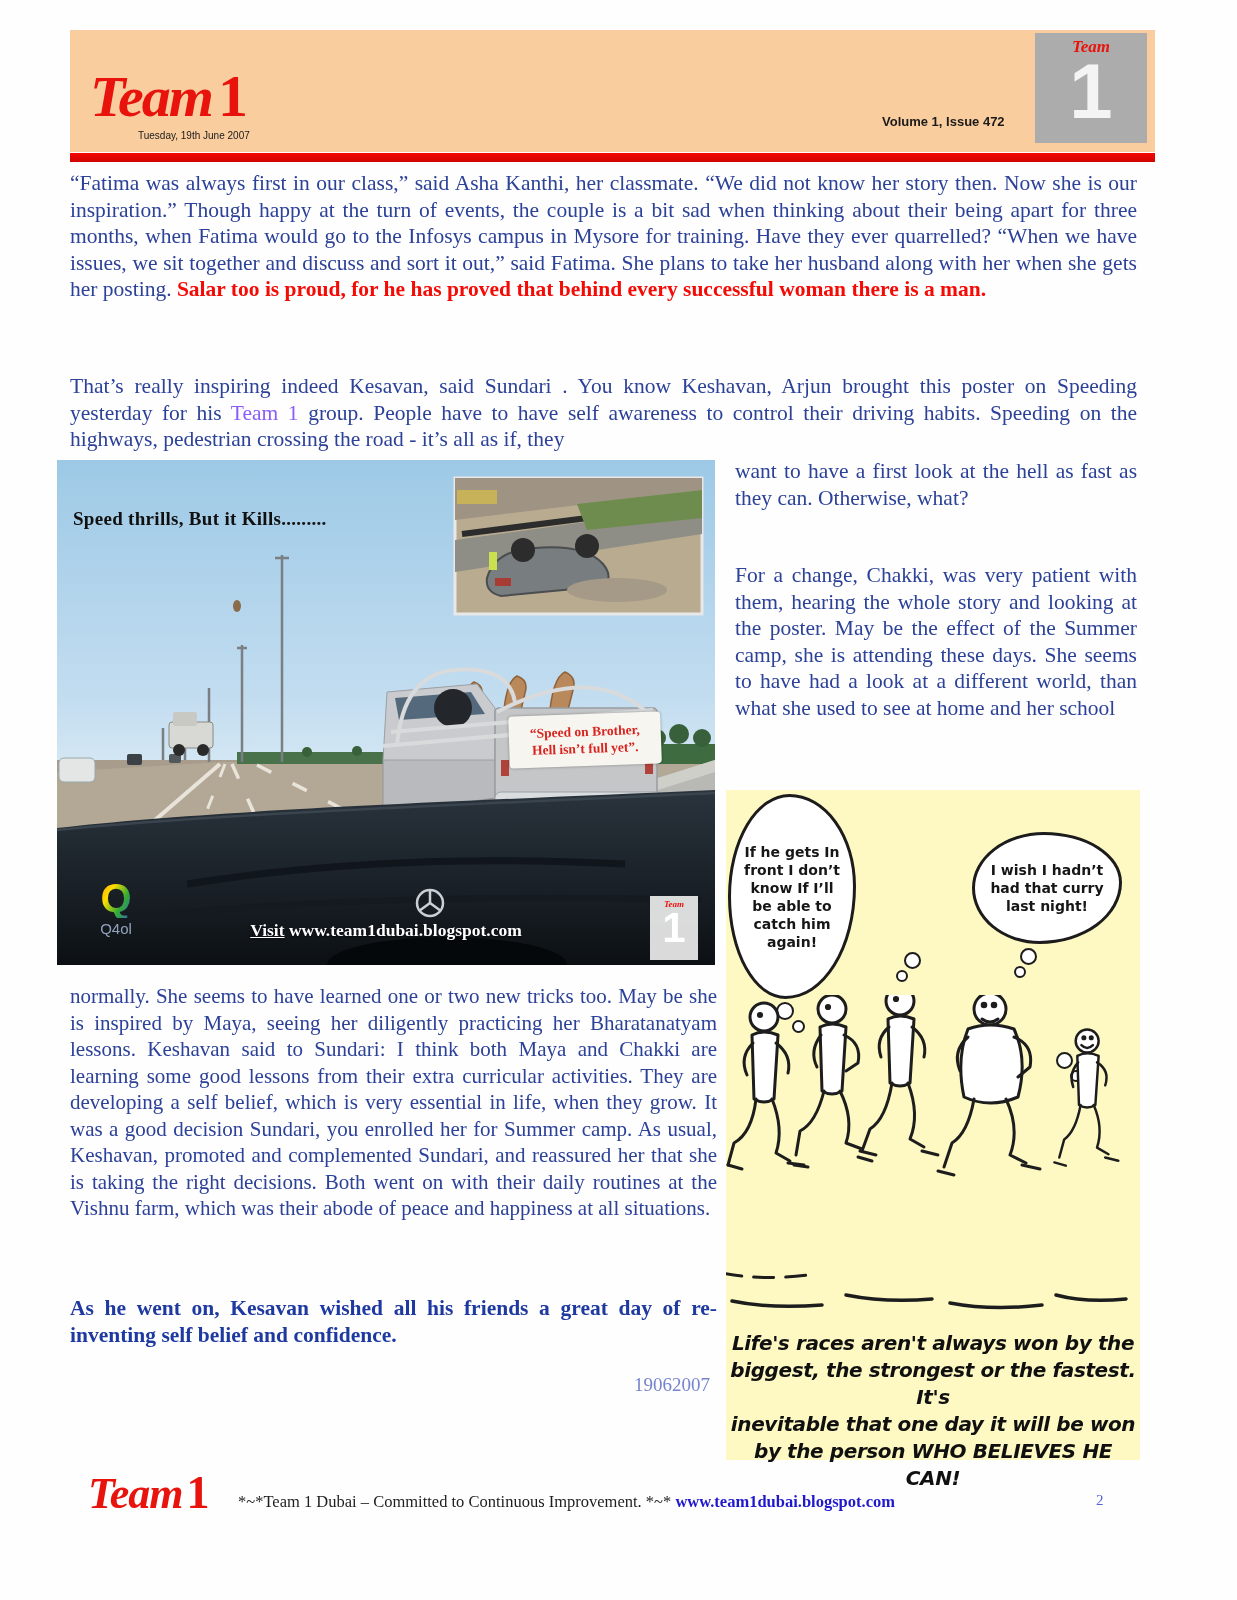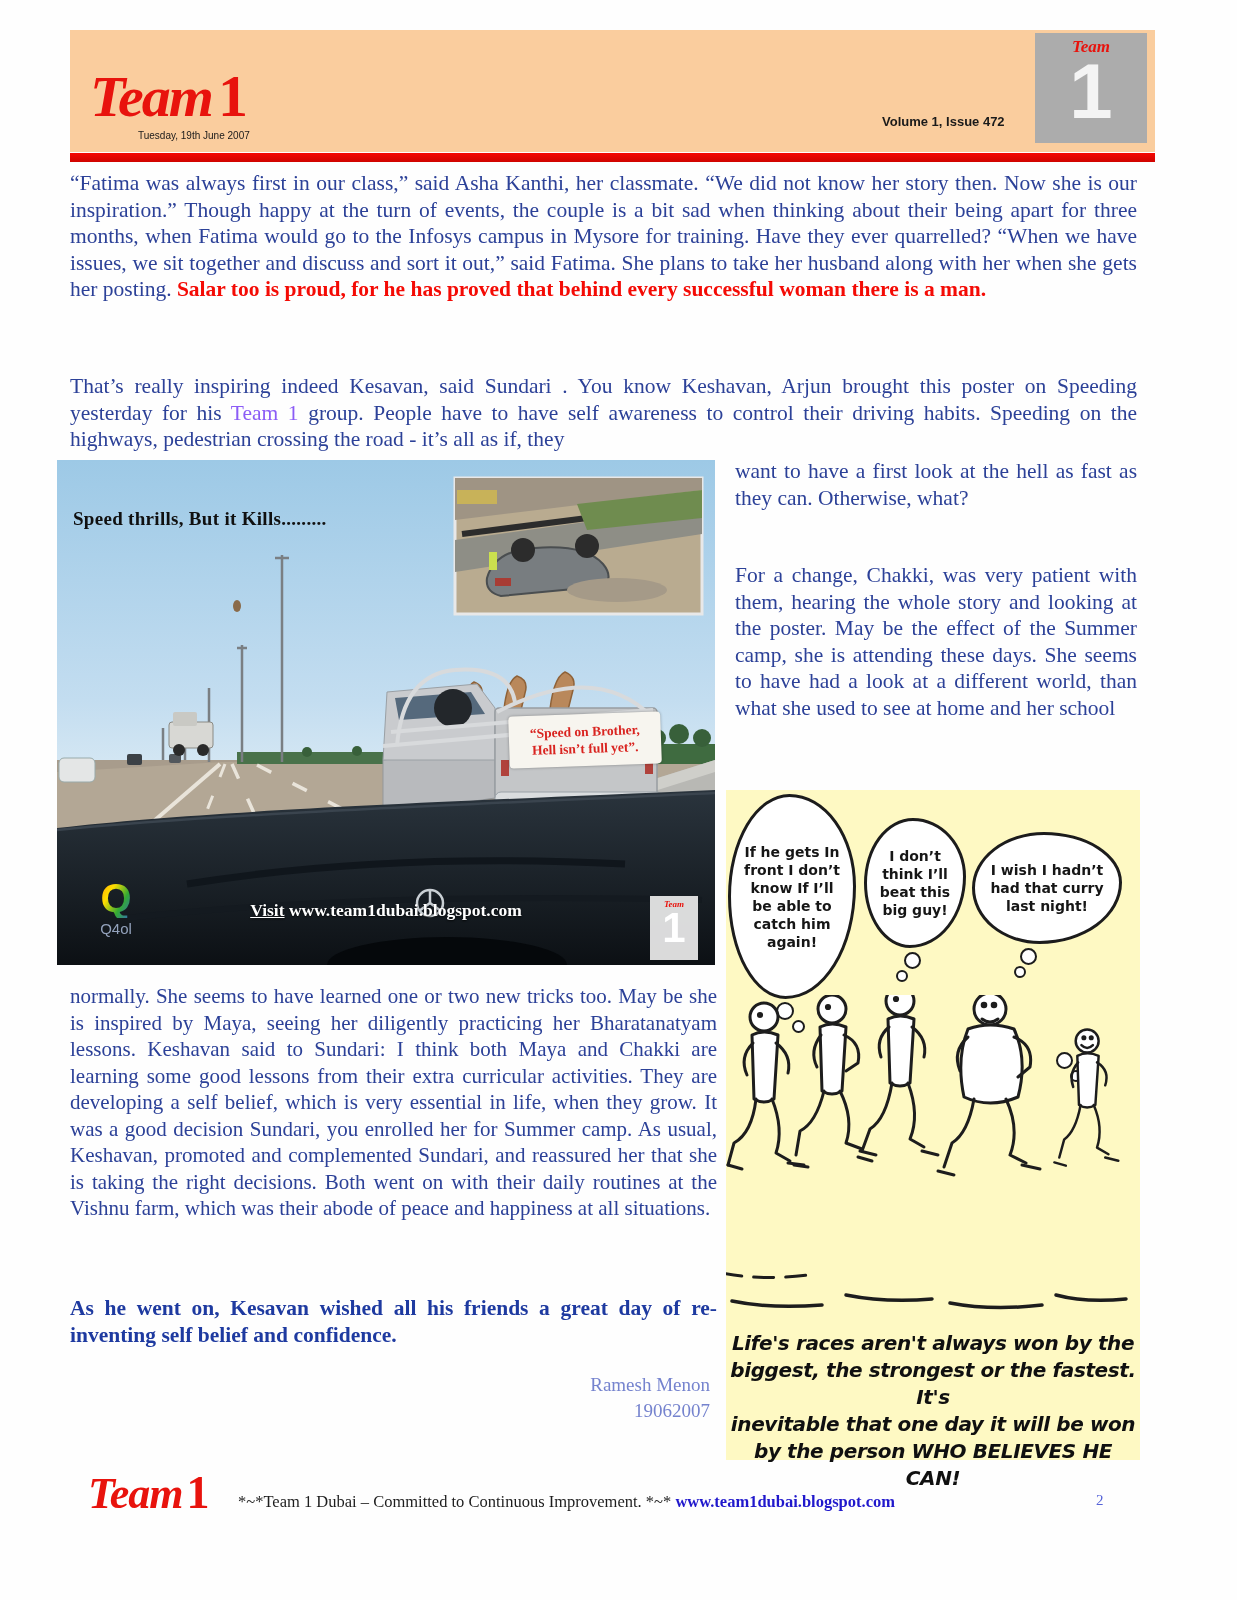--- a/index.html
+++ b/index.html
@@ -25,21 +25,21 @@
   .sig{position:absolute;left:70px;top:1372px;width:640px;text-align:right;color:#7583ce;font-size:19px;line-height:26px;}
   
   .photo{position:absolute;left:57px;top:460px;width:658px;height:505px;overflow:hidden;background:#aacfe8;}
   .photo svg{position:absolute;left:0;top:0;}
   .ph-headline{position:absolute;left:16px;top:48px;font-weight:bold;font-size:19px;color:#101010;
                font-family:"Liberation Serif",serif;letter-spacing:.3px;}
   .truck-sign{position:absolute;left:452px;top:254px;width:152px;height:52px;background:#f7f5ef;
               border-radius:4px;transform:rotate(-2deg);display:flex;flex-direction:column;justify-content:center;
               text-align:center;color:#d92420;font-weight:bold;font-size:13.5px;line-height:17px;
               font-family:"Liberation Serif",serif;box-shadow:0 0 3px rgba(0,0,0,.35);}
-  .visit{position:absolute;left:0;top:440px;width:100%;text-align:center;color:#fff;font-weight:bold;
+  .visit{position:absolute;left:0;top:460px;width:100%;text-align:center;color:#fff;font-weight:bold;
          font-size:17.5px;font-family:"Liberation Serif",serif;text-shadow:0 1px 2px rgba(0,0,0,.8);}
   .visit .u{text-decoration:underline;}
   .q4ol{position:absolute;left:24px;top:418px;width:70px;text-align:center;}
   .q4ol .q{font-size:40px;font-weight:bold;font-family:"Liberation Sans",sans-serif;line-height:40px;
            background:linear-gradient(120deg,#e33,#f90,#fd0,#3a3,#36c,#93c);
            -webkit-background-clip:text;background-clip:text;color:transparent;}
   .q4ol .t{font-size:15px;color:#93a2bc;font-family:"Liberation Sans",sans-serif;margin-top:2px;}
   .ph-badge{position:absolute;right:17px;top:436px;width:48px;height:64px;background:rgba(236,236,236,.92);
             text-align:center;}
   .ph-badge .bt{display:block;font-family:"Liberation Serif",serif;font-style:italic;font-weight:bold;font-size:9px;color:#e8130d;margin-top:3px;}
@@ -232,21 +232,20 @@
     </div>
   </div>
 
   <div class="bluep" style="left:735px;top:458px;width:402px;">want to have a first look at the hell as fast as they can. Otherwise, what?</div>
   <div class="bluep" style="left:735px;top:562px;width:402px;">For a change, Chakki, was very patient with them, hearing the whole story and looking at the poster. May be the effect of the Summer camp, she is attending these days. She seems to have had a look at a different world, than what she used to see at home and her school</div>
 
   <div class="cartoon">
     <div class="bubble" style="left:2px;top:4px;width:128px;height:205px;">If he gets In front I don’t know If I’ll be able to catch him again!</div>
     <div class="dot" style="left:50px;top:212px;width:14px;height:14px;"></div>
     <div class="dot" style="left:66px;top:230px;width:9px;height:9px;"></div>
-    <div class="bubble" style="left:138px;top:28px;width:102px;height:130px;">I don’t think I’ll beat this big guy!</div>
     <div class="dot" style="left:178px;top:162px;width:13px;height:13px;"></div>
     <div class="dot" style="left:170px;top:180px;width:8px;height:8px;"></div>
     <div class="bubble" style="left:246px;top:42px;width:150px;height:112px;">I wish I hadn’t had that curry last night!</div>
     <div class="dot" style="left:294px;top:158px;width:13px;height:13px;"></div>
     <div class="dot" style="left:288px;top:176px;width:8px;height:8px;"></div>
     <div class="dot" style="left:330px;top:262px;width:13px;height:13px;"></div>
     <div class="dot" style="left:344px;top:280px;width:8px;height:8px;"></div>
 
     <svg width="414" height="330" viewBox="0 0 414 330" style="position:absolute;left:0;top:205px;">
       <g stroke="#1d1d1d" stroke-width="3" fill="#fff" stroke-linecap="round" stroke-linejoin="round">
@@ -329,21 +328,20 @@
       <div>Life's races aren't always won by the</div>
       <div>biggest, the strongest or the fastest. It's</div>
       <div>inevitable that one day it will be won</div>
       <div>by the person WHO BELIEVES HE CAN!</div>
     </div>
   </div>
 
   <div class="bluep" style="left:70px;top:983px;width:647px;font-size:21px;line-height:26.5px;">normally. She seems to have learned one or two new tricks too. May be she is inspired by Maya, seeing her diligently practicing her Bharatanatyam lessons. Keshavan said to Sundari: I think both Maya and Chakki are learning some good lessons from their extra curricular activities. They are developing a self belief, which is very essential in life, when they grow. It was a good decision Sundari, you enrolled her for Summer camp. As usual, Keshavan, promoted and complemented Sundari, and reassured her that she is taking the right decisions. Both went on with their daily routines at the Vishnu farm, which was their abode of peace and happiness at all situations.</div>
   <div class="bluep boldblue" style="left:70px;top:1295px;width:647px;">As he went on, Kesavan wished all his friends a great day of re-inventing self belief and confidence.</div>
   <div class="sig">
-    <div>Ramesh Menon</div>
     <div>19062007</div>
   </div>
 
   <div class="ftr-logo">
     <span class="scr">Team</span><span class="one">1</span>
   </div>
   <div class="ftr-text">
     <span>*~*Team 1 Dubai – Committed to Continuous Improvement. *~* </span><span class="ftr-link">www.team1dubai.blogspot.com</span>
   </div>
   <div class="ftr-page">2</div>

